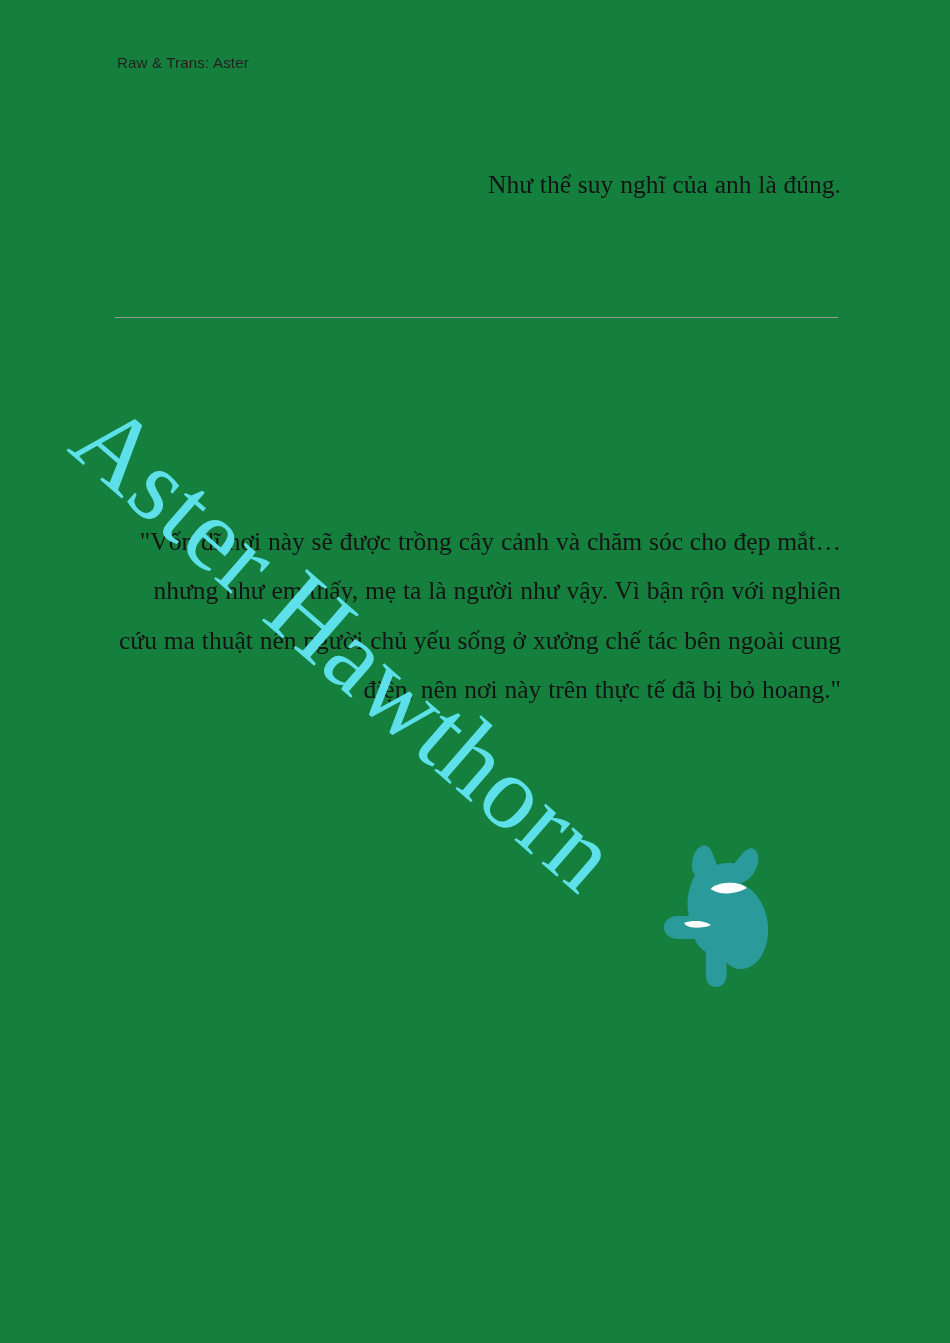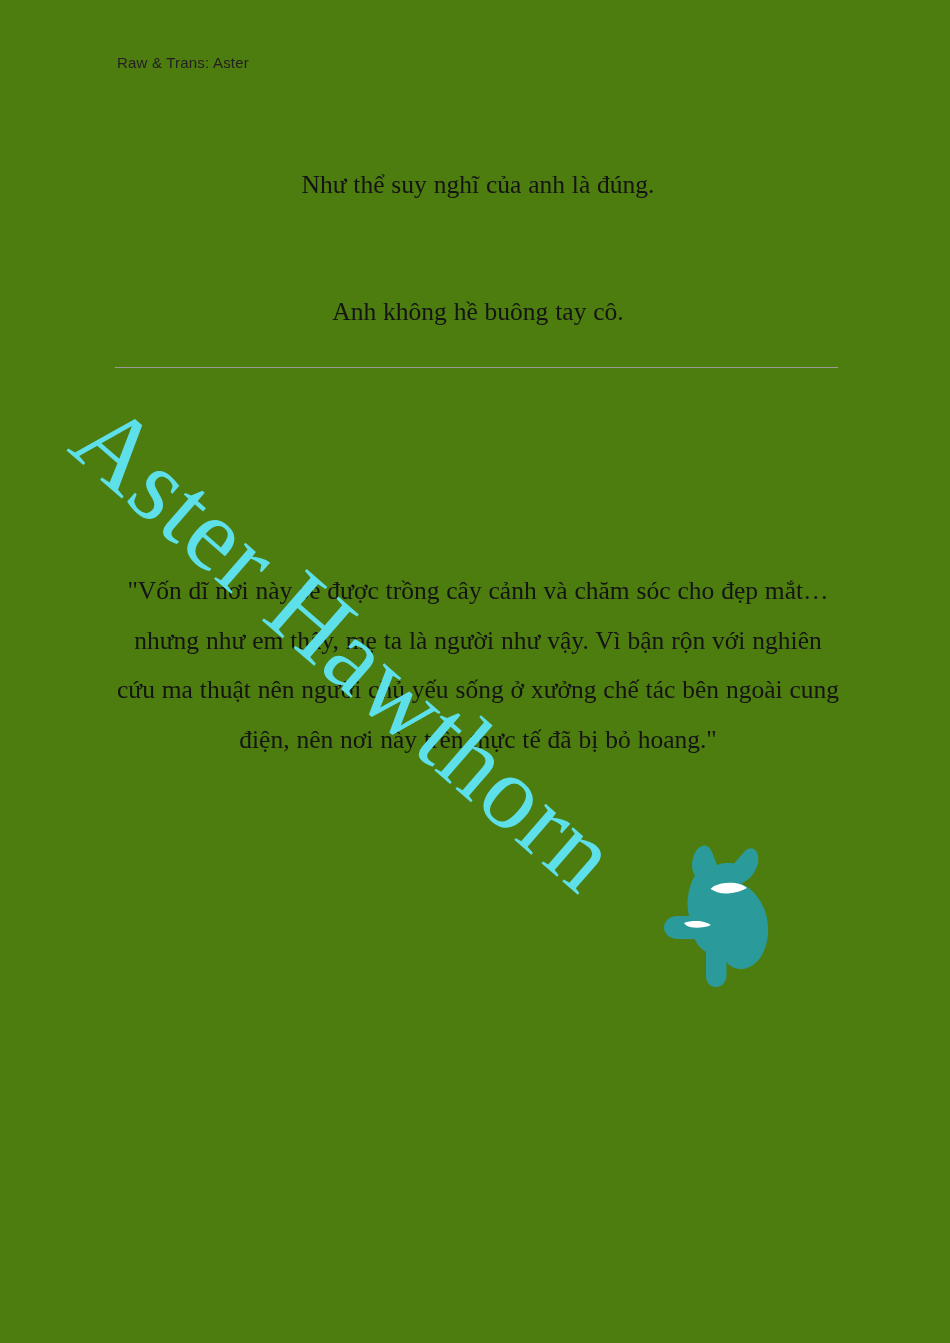--- a/index.html
+++ b/index.html
@@ -12,21 +12,21 @@
     height: 1343px;
     position: relative;
     overflow: hidden;
     font-family: "Liberation Serif", "DejaVu Serif", serif;
     -webkit-font-smoothing: antialiased;
   }
 
   #page {
     position: absolute;
     inset: 0;
-    background: #4d7c0f;
+    background: #15803d;
     padding-left: 21px;
   }
 
   
   .header {
     position: absolute;
     left: 117px;
     top: 54px;
     font-family: "Liberation Sans", "DejaVu Sans", sans-serif;
     font-size: 15px;
@@ -41,21 +41,21 @@
     left: 115px;
     top: 160px;
     width: 726px;
   }
 
   .para {
     font-size: 25.5px;
     line-height: 49.5px;
     color: #141414;
     margin: 0;
-    text-align: center;
+    text-align: right;
     word-spacing: 0.5px;
   }
 
   .gap-1 { height: 77px; }
   .gap-2 { height: 56px; }
   .gap-3 { height: 54px; }
   .gap-4 { height: 58px; }
 
   
   .divider-wrap {
@@ -111,21 +111,20 @@
 <div id="page">
 
   <div class="header">Raw &amp; Trans: Aster</div>
 
   <div class="content">
 
     <p class="para">Như thể suy nghĩ của anh là đúng.</p>
 
     <div class="gap-1"></div>
 
-    <p class="para">Anh không hề buông tay cô.</p>
 
     <div class="divider-wrap">
       <div class="divider"></div>
     </div>
 
     <div class="gap-2"></div>
 
 
     <div class="gap-3"></div>
 

